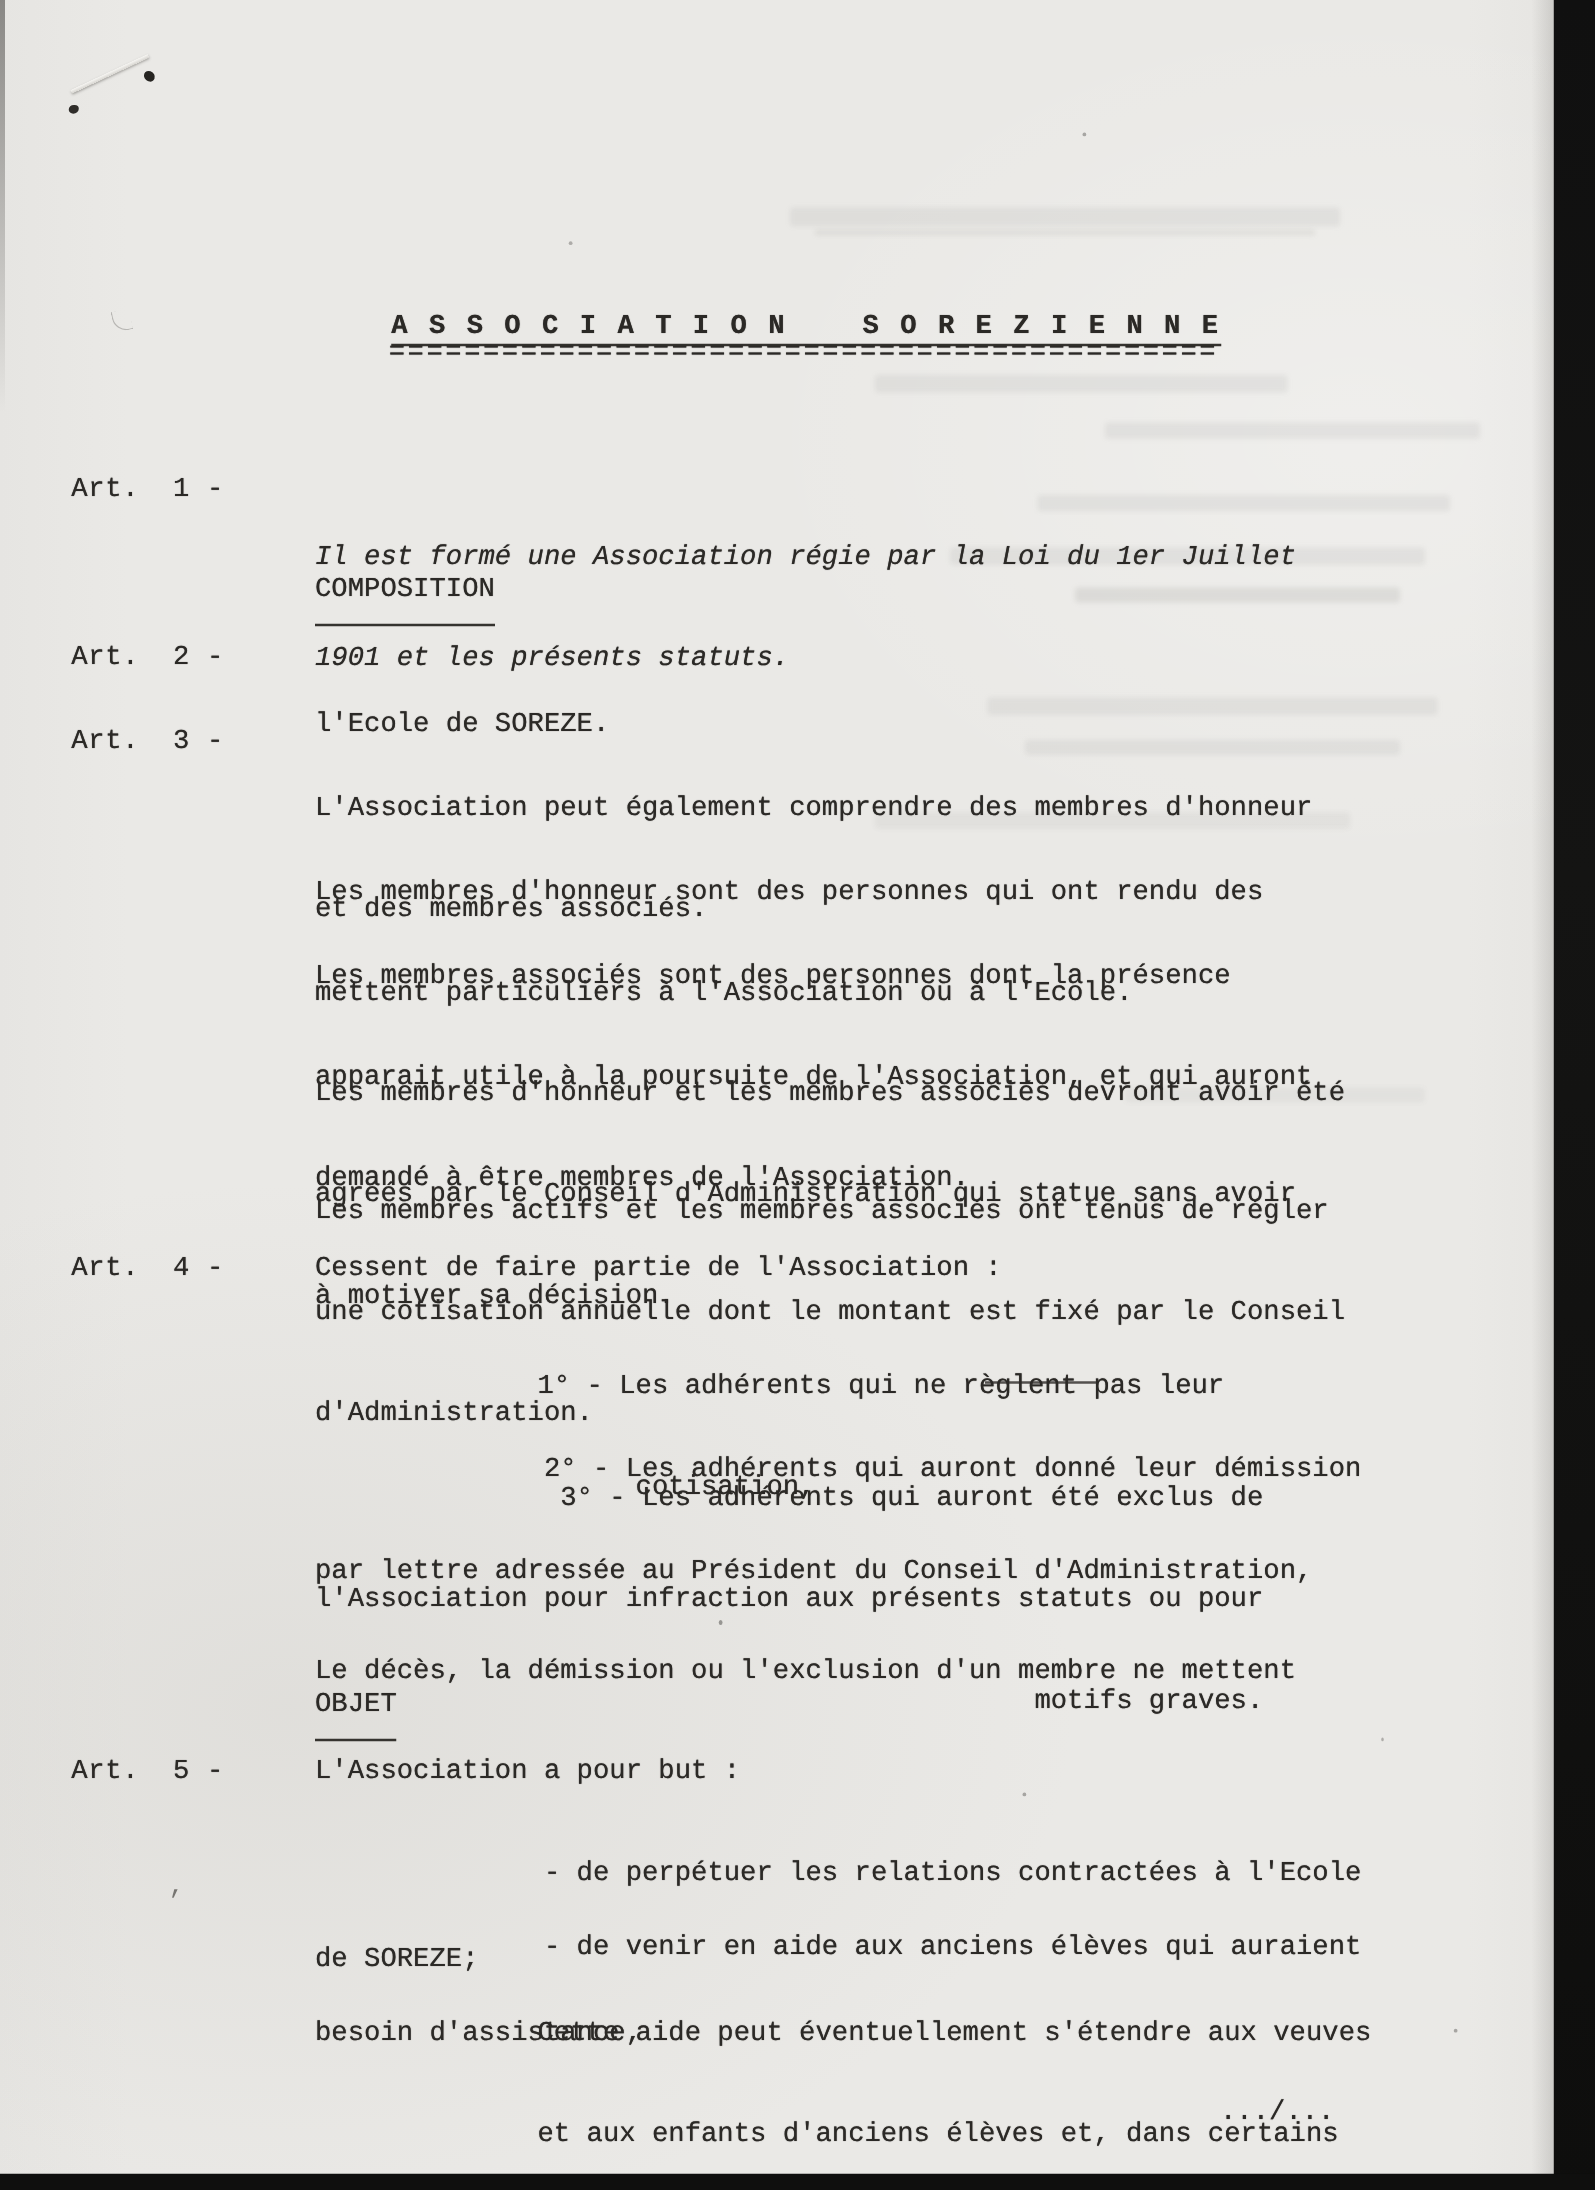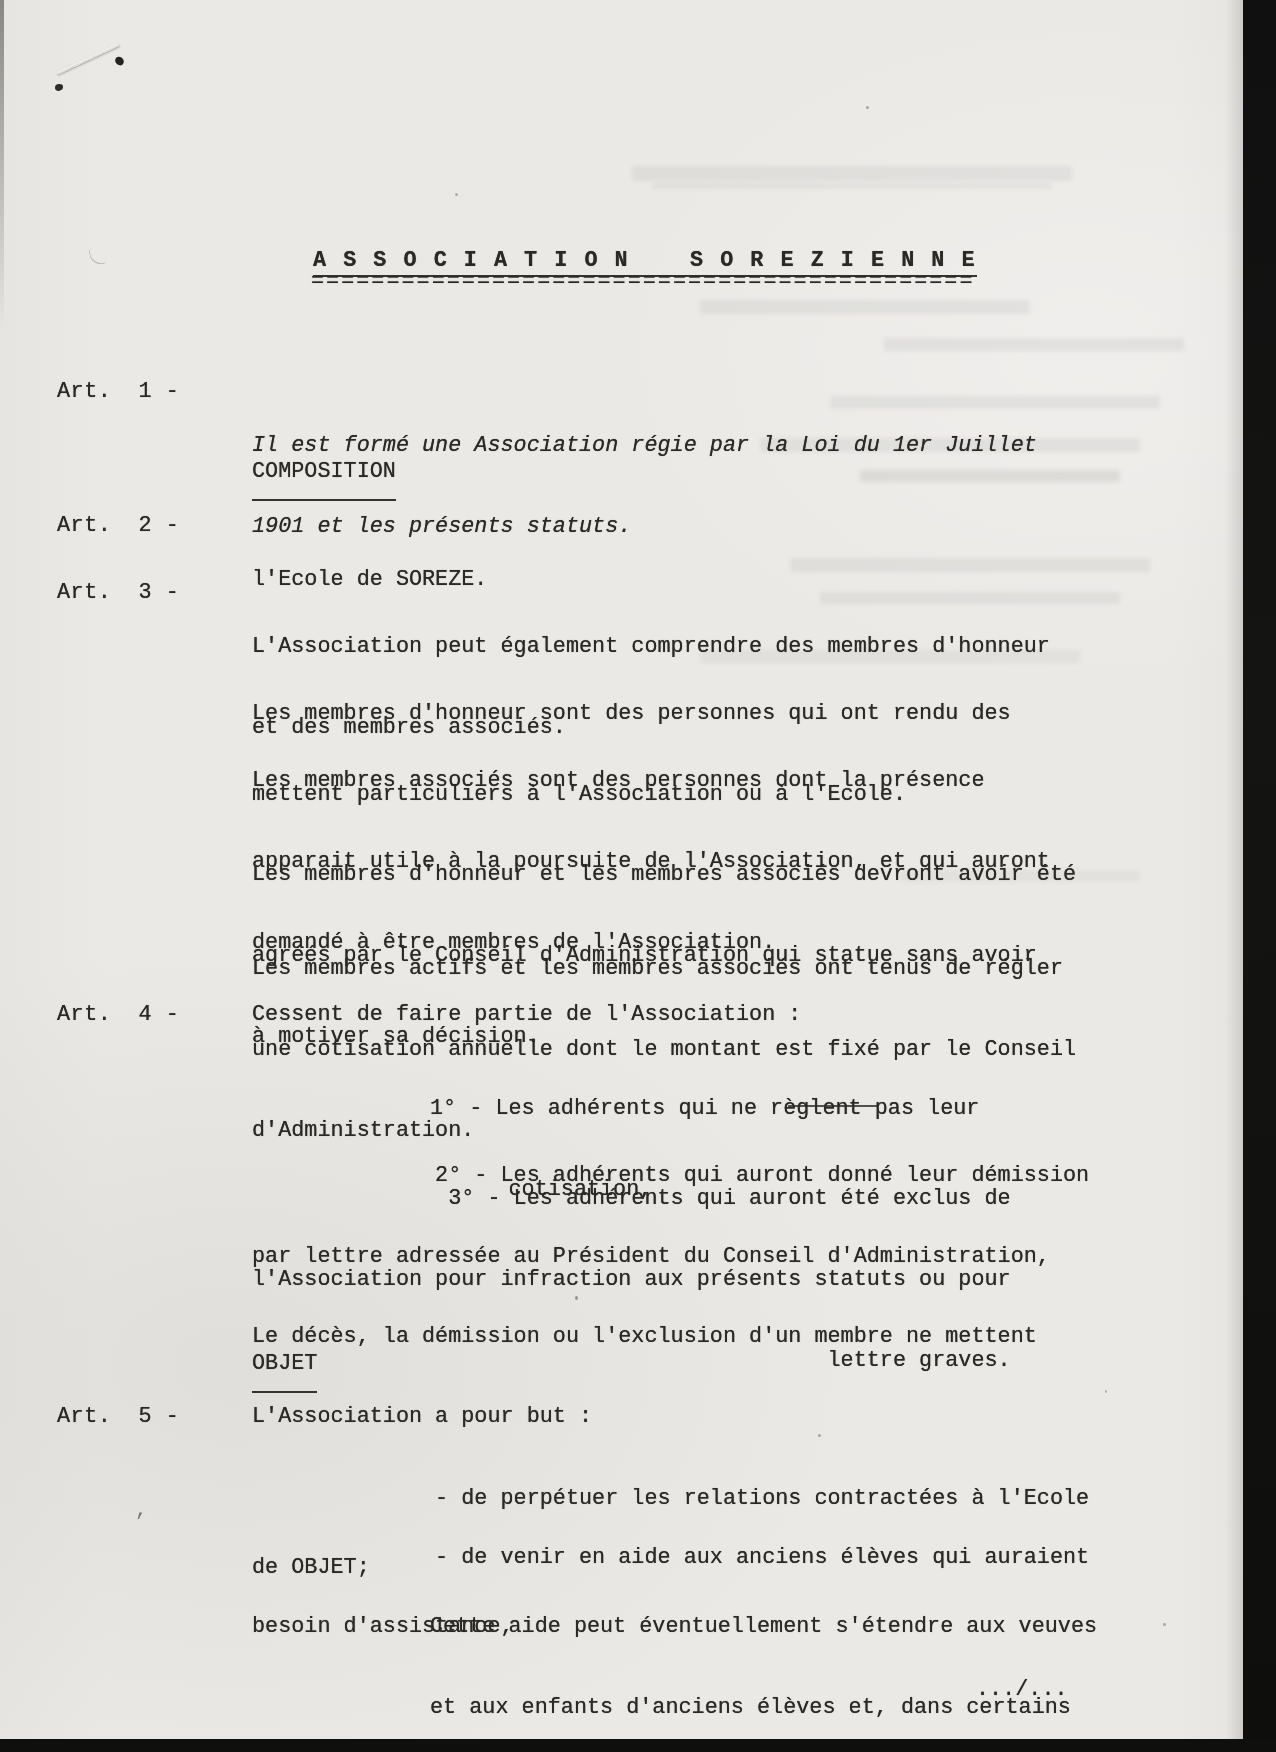--- a/index.html
+++ b/index.html
@@ -192,35 +192,35 @@
 
   <div class="txt" style="top:1108px;left:252px;">
     <div>              2° - Les adhérents qui auront donné leur démission</div>
     <div>par lettre adressée au Président du Conseil d'Administration,</div>
   </div>
   <div class="overline-artifact"></div>
 
   <div class="txt" style="top:1131px;left:252px;text-align:right;">
     <div>              3° - Les adhérents qui auront été exclus de</div>
     <div>l'Association pour infraction aux présents statuts ou pour</div>
-    <div>lettre graves.</div>
+    <div>motifs graves.</div>
   </div>
 
   <div class="txt" style="top:1269px;left:252px;">
     <div>Le décès, la démission ou l'exclusion d'un membre ne mettent</div>
   </div>
 
   <div class="txt heading" style="top:1350px;left:252px;">OBJET</div>
 
   <div class="txt label" style="top:1403px;left:57px;">Art.  5 -</div>
   <div class="txt" style="top:1403px;left:252px;">L'Association a pour but :</div>
 
   <div class="txt tight" style="top:1441px;left:252px;">
     <div>              - de perpétuer les relations contractées à l'Ecole</div>
-    <div>de OBJET;</div>
+    <div>de SOREZE;</div>
   </div>
 
   <div class="txt tight" style="top:1500px;left:252px;">
     <div>              - de venir en aide aux anciens élèves qui auraient</div>
     <div>besoin d'assistance,</div>
   </div>
 
   <div class="txt" style="top:1559px;left:430px;">
     <div>Cette aide peut éventuellement s'étendre aux veuves</div>
     <div>et aux enfants d'anciens élèves et, dans certains</div>

